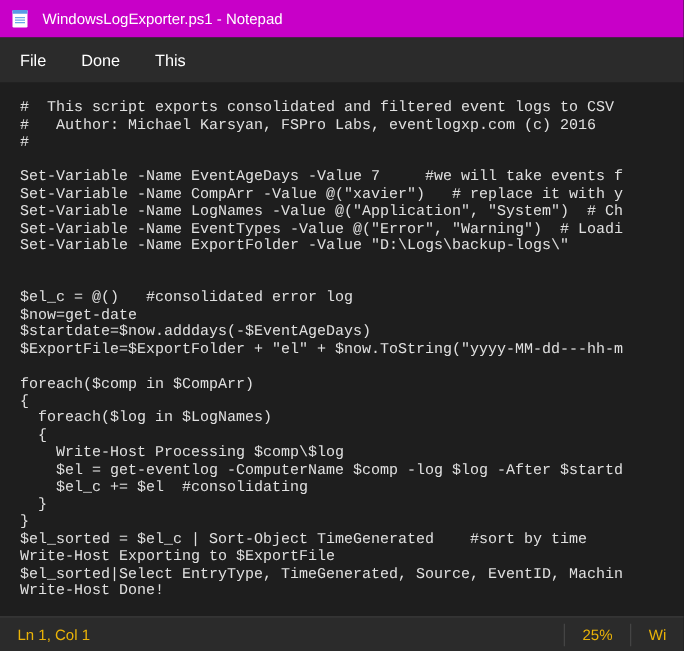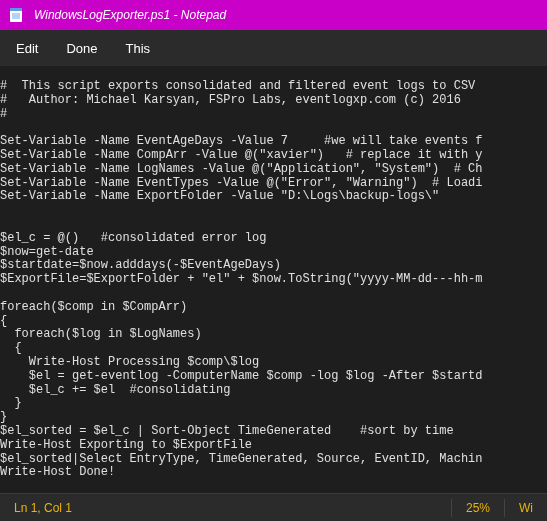--- a/index.html
+++ b/index.html
@@ -10,21 +10,20 @@
       font-family: "Segoe UI", Tahoma, sans-serif;
       background: #1e1e1e;
     }
     .titlebar {
       height: 30px;
       background: #c800c8;
       display: flex;
       align-items: center;
       padding-left: 8px;
       gap: 10px;
-      font-style: italic;
     }
     .titlebar .icon {
       width: 16px;
       height: 16px;
       display: inline-flex;
       align-items: center;
       justify-content: center;
     }
     .titlebar .title {
       color: #ffffff;
@@ -44,21 +43,21 @@
       font-weight: 400;
       cursor: default;
     }
     .editor {
       background: #1e1e1e;
       color: #e0e0e0;
       font-family: Consolas, "Courier New", monospace;
       font-size: 12px;
       line-height: 1.15;
       white-space: pre;
-      padding: 14px 12px 0 0;
+      padding: 14px 12px 0 16px;
       height: calc(100% - 30px - 36px - 28px);
       overflow: hidden;
     }
     .statusbar {
       height: 28px;
       background: #2b2b2b;
       color: #eab308;
       font-size: 12px;
       display: flex;
       align-items: center;
@@ -84,21 +83,21 @@
       <rect x="2" y="1" width="12" height="3" fill="#5a9ae6"></rect>
       <line x1="4" y1="7" x2="12" y2="7" stroke="#6aa8e8" stroke-width="1"></line>
       <line x1="4" y1="9" x2="12" y2="9" stroke="#6aa8e8" stroke-width="1"></line>
       <line x1="4" y1="11" x2="12" y2="11" stroke="#6aa8e8" stroke-width="1"></line>
     </svg>
   </span>
   <span class="title">WindowsLogExporter.ps1 - Notepad</span>
 </div>
 
 <div class="menubar">
-  <span class="menuitem">Edit</span>
+  <span class="menuitem">File</span>
   <span class="menuitem">Done</span>
   <span class="menuitem">This</span>
 </div>
 
 <div class="editor">#  This script exports consolidated and filtered event logs to CSV
 #   Author: Michael Karsyan, FSPro Labs, eventlogxp.com (c) 2016
 #
 
 Set-Variable -Name EventAgeDays -Value 7     #we will take events f
 Set-Variable -Name CompArr -Value @("xavier")   # replace it with y

